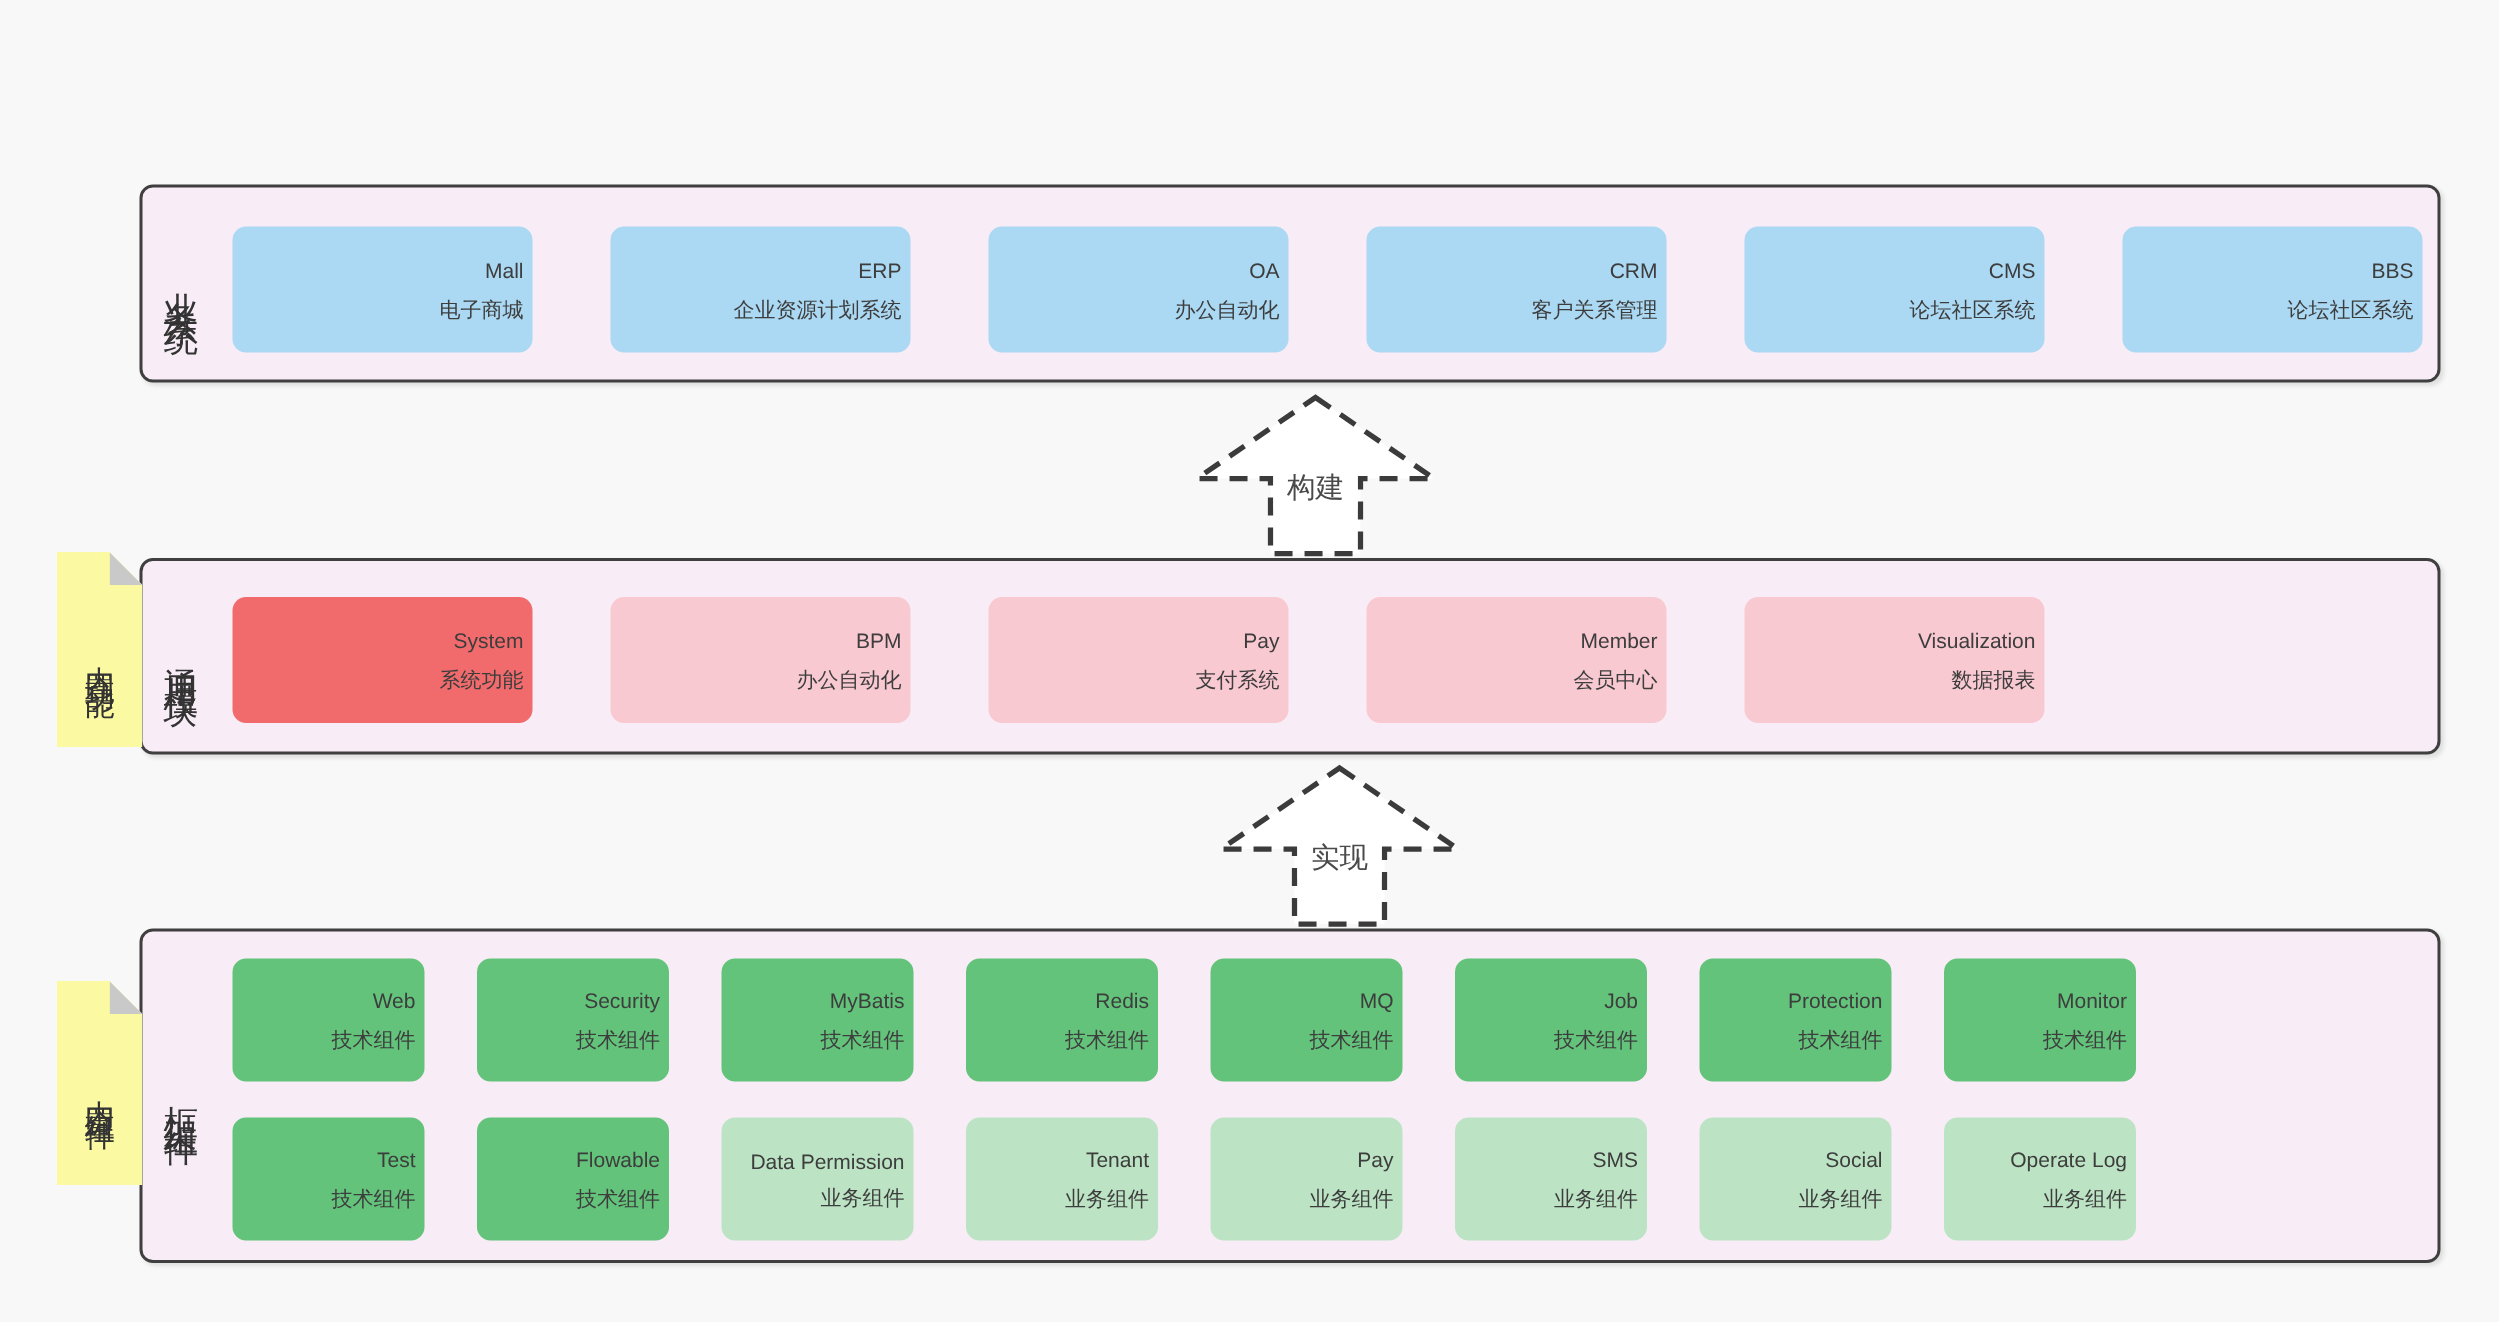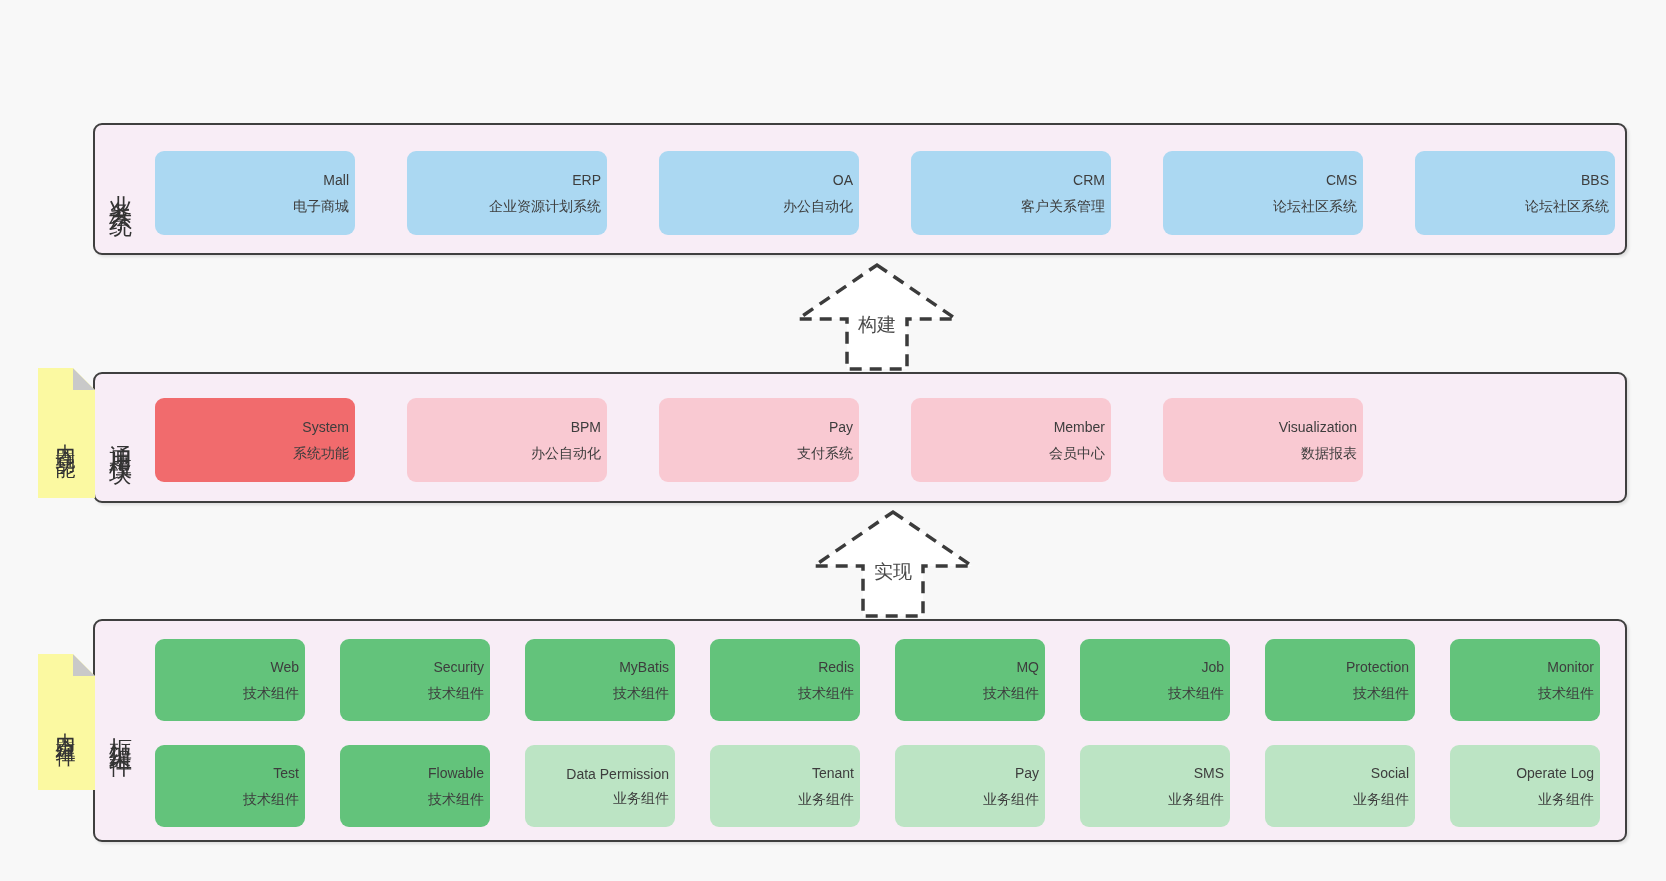--- a/index.html
+++ b/index.html
@@ -27,21 +27,21 @@
   .row-b1{top:26px;gap:52px;}
   .row-b2{top:24px;gap:52px;}
   .row-b3a{top:18px;gap:35px;}
   .row-b3b{top:124px;gap:35px;}
   .box{
     box-sizing:border-box;border-radius:9px;
     display:flex;flex-direction:column;justify-content:center;align-items:flex-end;
     text-align:center;font-size:14px;line-height:26px;padding:2px 6px;
   }
   .w200{width:200px;height:84px;}
-  .w150{width:150px;height:82px;}
+  .w150{width:128px;height:82px;}
   .blue{background:#abd8f2;}
   .red{background:#f16b6d;padding-left:16px;}
   .pink{background:#f9c9d2;}
   .green{background:#63c37b;}
   .green-light{background:#bce4c4;}
   .wrap-name{line-height:24px;}
   .wrap-name .box-name{max-width:112px;}
   
   .note{
     position:absolute;left:38px;width:57px;z-index:5;

